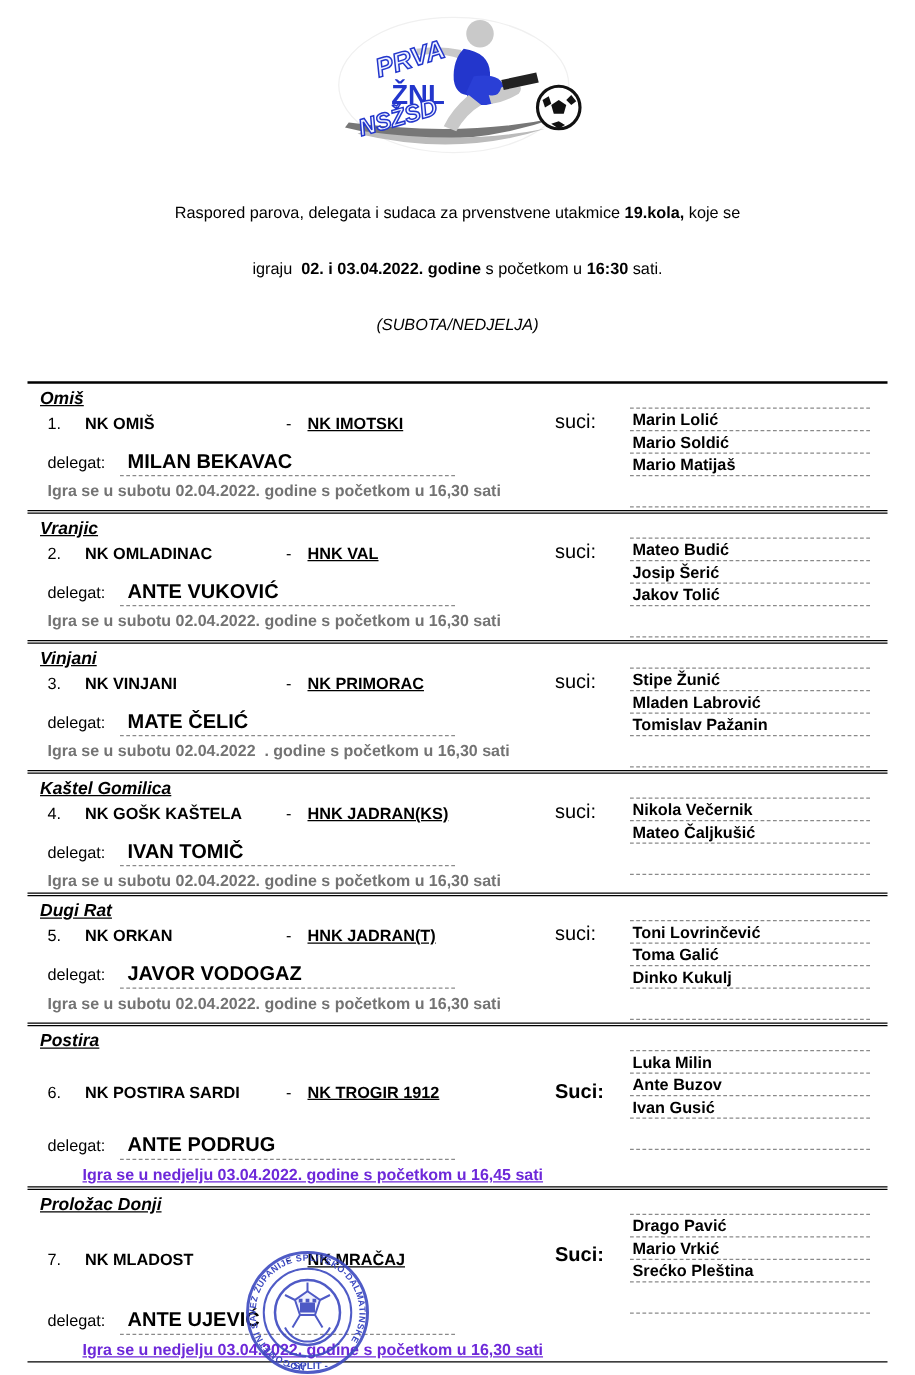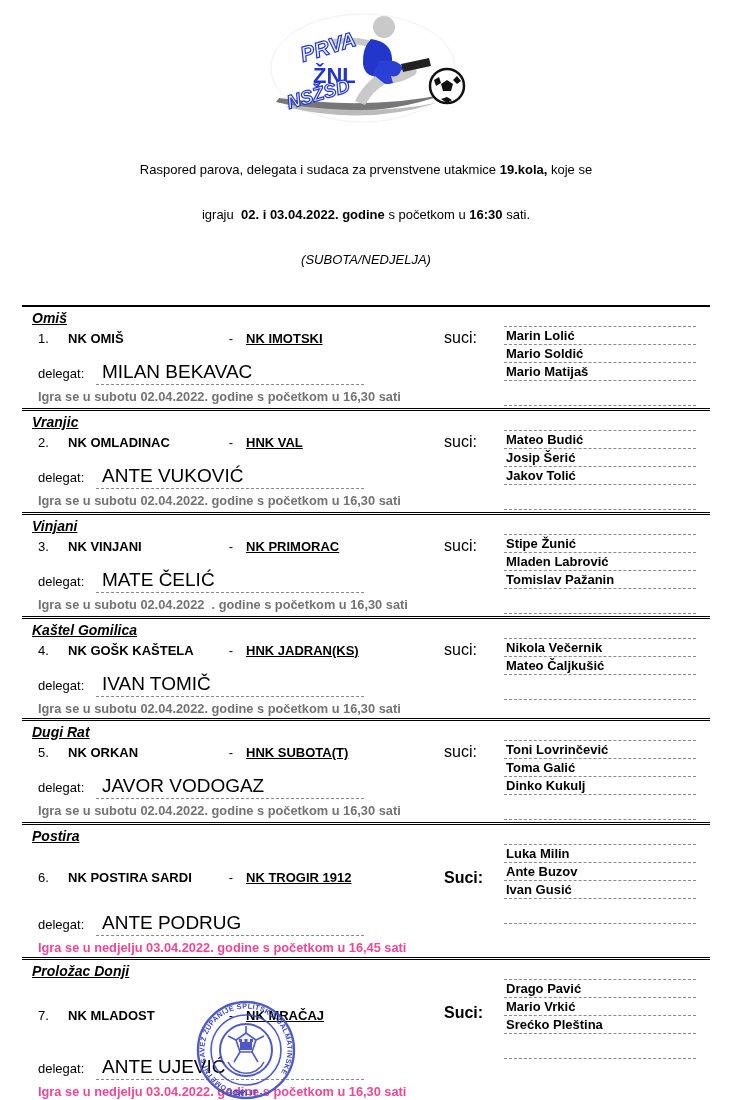--- a/index.html
+++ b/index.html
@@ -19,25 +19,25 @@
          padding:2px 0 0 8px;line-height:16px;}
   .body{display:flex;align-items:flex-start;}
   .left{flex:1;padding-left:14px;}
   .match-row{display:flex;align-items:baseline;margin-top:5px;font-size:13px;}
   .match-row .num{width:30px;}
   .match-row .home{font-weight:bold;width:148px;}
   .match-row .dash{width:30px;text-align:center;}
   .match-row .away{font-weight:bold;text-decoration:underline;}
   .delegat-row{display:flex;align-items:baseline;margin-top:15px;font-size:13px;}
   .delegat-row .dlabel{width:58px;}
-  .delegat-row .dname{font-weight:normal;font-size:19px;min-width:262px;
+  .delegat-row .dname{font-weight:bold;font-size:16px;min-width:262px;
                       border-bottom:1px dashed #8a8a8a;padding:0 0 1px 6px;}
   .note{font-weight:bold;font-size:12.8px;margin-top:4px;white-space:pre-wrap;line-height:15px;}
   .note.red{color:#737373;}
-  .note.blue{color:#ec4899;}
+  .note.blue{color:#6d28d9;text-decoration:underline;margin-left:28px;}
   .suci{width:60px;font-size:16px;margin-top:3px;}
   .suci.bold{font-weight:bold;}
   .refs{width:192px;margin-right:12px;border-top:1px dashed #8a8a8a;}
   .ref{font-weight:bold;font-size:13px;line-height:16px;border-bottom:1px dashed #8a8a8a;
        padding:1px 0 0 2px;height:16px;}
   .ref.empty{font-weight:normal;margin-top:10px;height:13px;}
   
   .match.tall .match-row{margin-top:26px;}
   .match.tall .suci{margin-top:25px;}
   .match.tall .delegat-row{margin-top:27px;}
@@ -196,21 +196,21 @@
     </section>
 
     <section class="match">
       <div class="venue">Dugi Rat</div>
       <div class="body">
         <div class="left">
           <div class="match-row">
             <span class="num">5.</span>
             <span class="home">NK ORKAN</span>
             <span class="dash">-</span>
-            <span class="away">HNK SUBOTA(T)</span>
+            <span class="away">HNK JADRAN(T)</span>
           </div>
           <div class="delegat-row">
             <span class="dlabel">delegat:</span>
             <span class="dname">JAVOR VODOGAZ</span>
           </div>
           <div class="note red">Igra se u subotu 02.04.2022. godine s početkom u 16,30 sati</div>
         </div>
         <div class="suci">suci:</div>
         <div class="refs">
           <div class="ref">Toni Lovrinčević</div>

